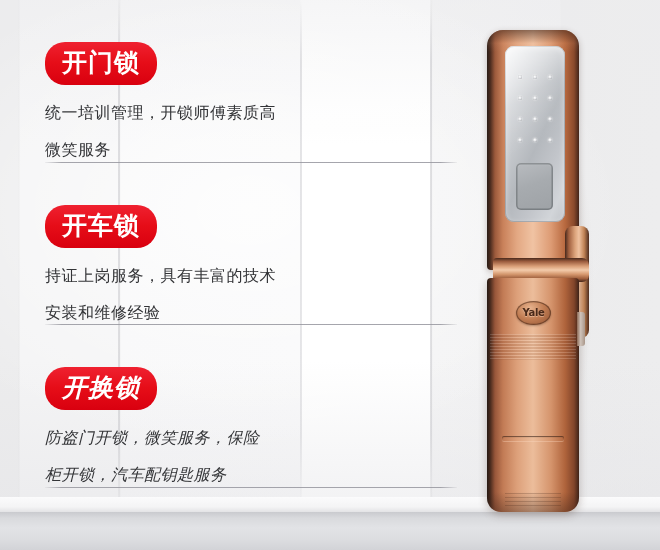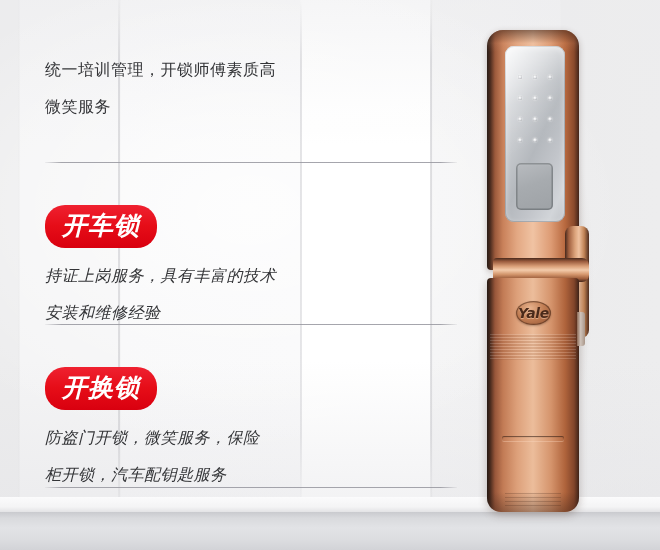--- a/index.html
+++ b/index.html
@@ -83,21 +83,21 @@
 
   
   .content {
     position: absolute;
     left: 0; top: 0;
     width: 470px; height: 515px;
   }
 
   .block { position: absolute; left: 45px; width: 410px; }
   .block-1 { top: 42px; }
-  .block-2 { top: 205px; font-style: italic; }
+  .block-2 { top: 205px; }
   .block-3 { top: 367px; font-style: italic; }
 
   .badge {
     display: inline-block;
     background: linear-gradient(180deg, #ef2130 0%, #e60d18 48%, #d9000f 100%);
     color: #ffffff;
     font-size: 25px;
     font-weight: bold;
     line-height: 1;
     padding: 8px 17px 10px 17px;
@@ -257,23 +257,22 @@
     left: 29px; top: 23px;
     width: 35px; height: 24px;
     border-radius: 50%;
     background: radial-gradient(ellipse at 40% 30%, #e8b48f 0%, #c07c52 48%, #8d4f30 100%);
     box-shadow: inset 0 0 0 1.2px rgba(70,40,26,0.55), 0 1px 2px rgba(60,34,24,0.35);
     display: flex;
     align-items: center;
     justify-content: center;
   }
   .brand-text {
-    font-size: 14px;
+    font-size: 10px;
     font-weight: bold;
-    font-style: italic;
     color: #4a2a1a;
     letter-spacing: -0.3px;
     line-height: 1;
     text-shadow: 0 1px 0 rgba(255,220,195,0.45);
   }
 
   
   .band {
     position: absolute;
     left: 3px; top: 56px;
@@ -323,20 +322,21 @@
   <div class="wall-seam seam-a"></div>
   <div class="wall-seam seam-b"></div>
   <div class="wall-seam seam-c"></div>
   <div class="baseboard"></div>
   <div class="floor"></div>
   <div class="floor-gloss"></div>
 
   <div class="content">
 
     <div class="block block-1">
+      <div class="badge">开门锁</div>
       <div class="desc">统一培训管理，开锁师傅素质高
 微笑服务</div>
     </div>
 
     <div class="block block-2">
       <div class="badge">开车锁</div>
       <div class="desc">持证上岗服务，具有丰富的技术
 安装和维修经验</div>
     </div>
 

